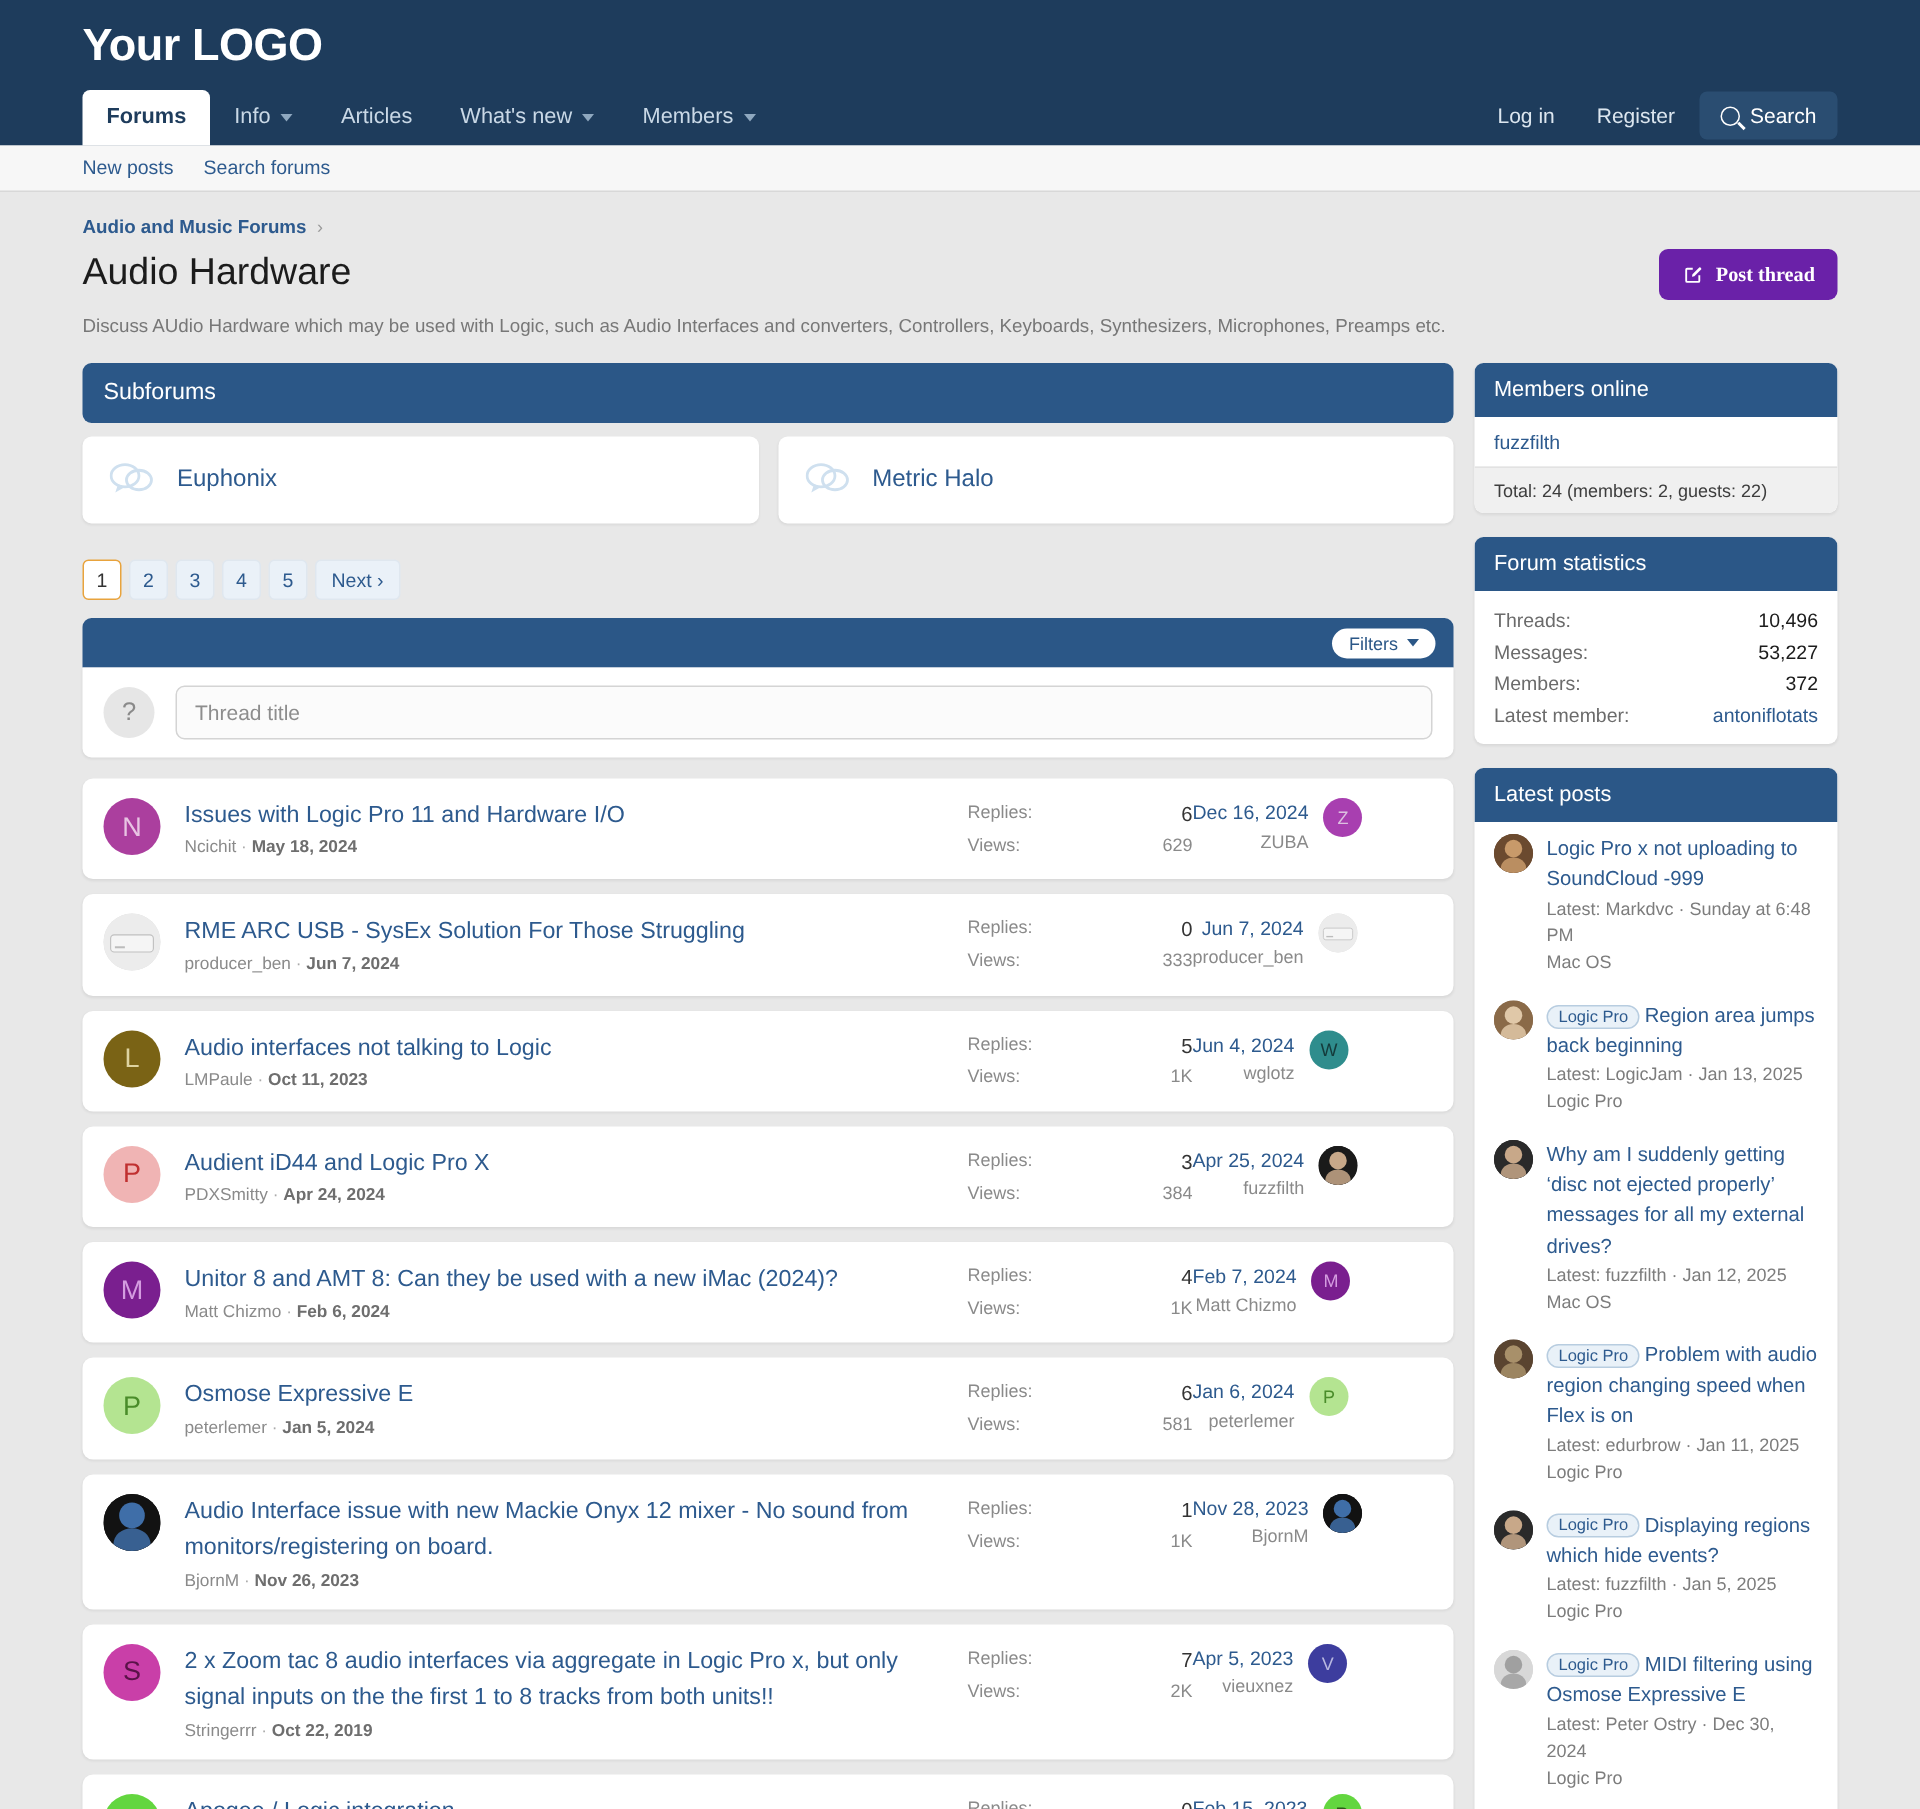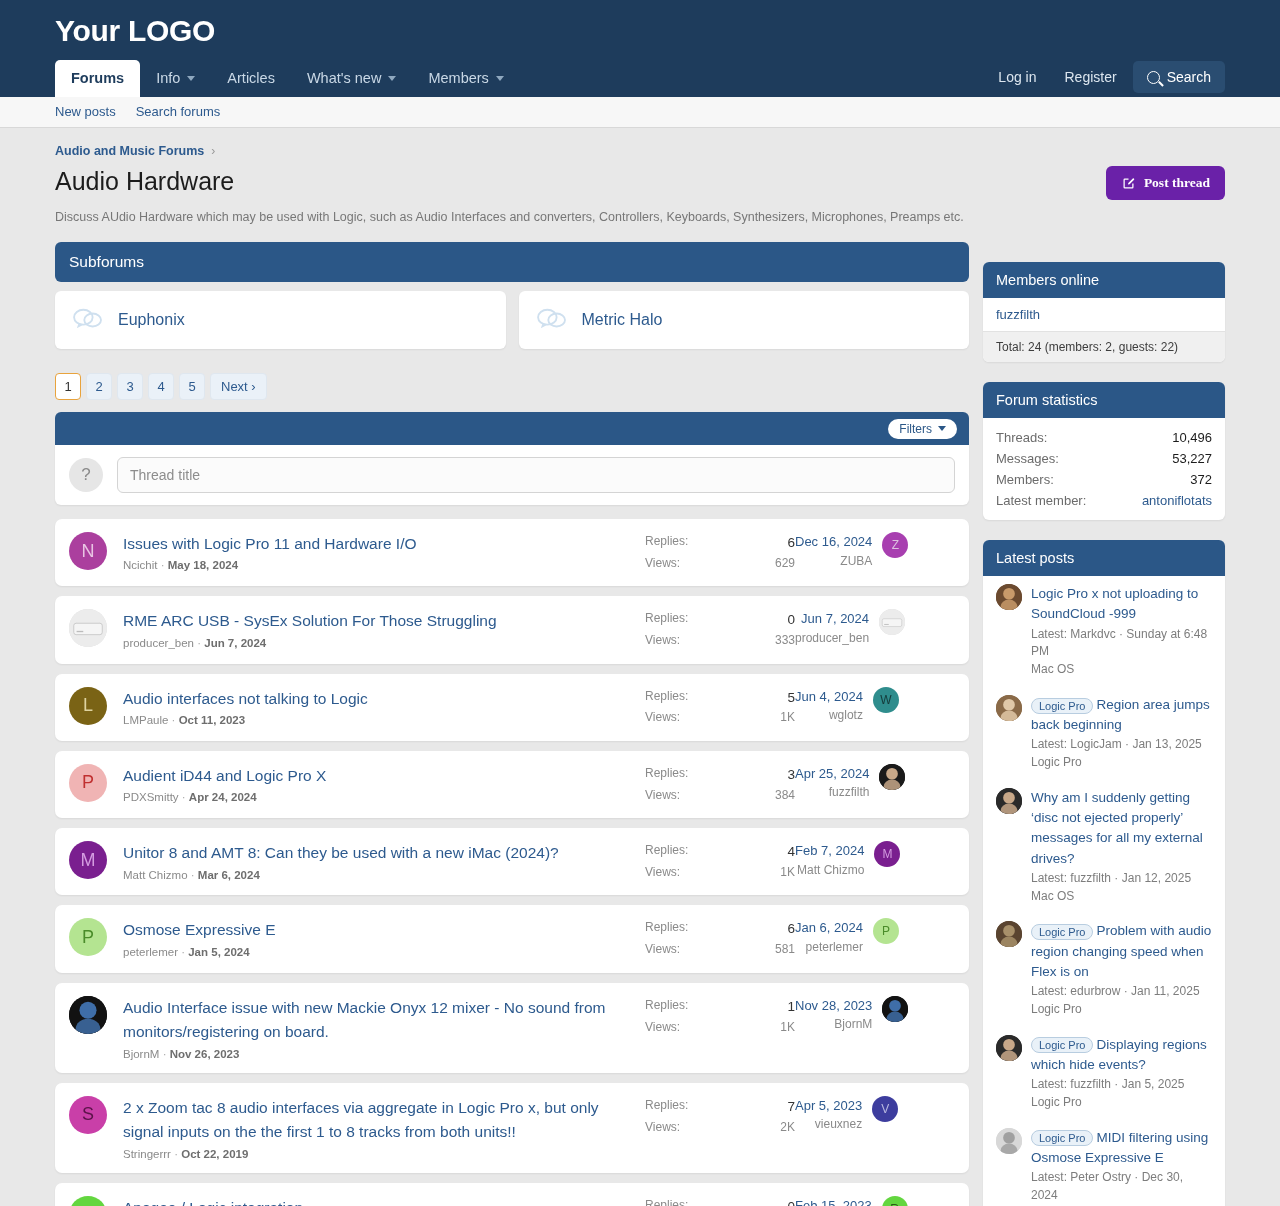--- a/index.html
+++ b/index.html
@@ -173,21 +173,21 @@
   .stat-val.dim { color: #8a8a8a; font-size: 12px; }
   .t-last {
     width: 160px; flex-shrink: 0; text-align: right; display: flex;
     align-items: flex-start; gap: 10px;
   }
   .t-last-txt { text-align: right; }
   .t-last-date { color: #2d5a8e; font-size: 13px; line-height: 1.5; cursor: pointer; }
   .t-last-user { color: #8a8a8a; font-size: 12px; line-height: 1.5; }
 
   
-  .side-block { background: #fff; border-radius: 6px; margin-bottom: 16px; box-shadow: 0 1px 2px rgba(0,0,0,.07); overflow: hidden; margin-top: 20px; }
+  .side-block { background: #fff; border-radius: 6px; margin-bottom: 16px; box-shadow: 0 1px 2px rgba(0,0,0,.07); overflow: hidden; }
   .side-header { background: #2b5787; color: #fff; font-size: 14.5px; padding: 10px 13px; }
   .side-body { padding: 9px 13px; }
   .member-link { color: #2d5a8e; font-size: 13px; }
   .side-foot {
     background: #f0f0f0; border-top: 1px solid #e2e2e2;
     padding: 8px 13px; font-size: 12px; color: #3d3d3d;
   }
   .stat-row { display: flex; justify-content: space-between; font-size: 13px; line-height: 1.62; }
   .stat-k { color: #6b6b6b; }
   .stat-v { color: #1c1c1c; }
@@ -414,21 +414,21 @@
                 <svg viewBox="0 0 40 40" class="av-img">
                   <rect width="40" height="40" fill="#1a1a1a"></rect>
                   <circle cx="20" cy="15" r="9" fill="#c8a889"></circle>
                   <ellipse cx="20" cy="35" rx="13" ry="11" fill="#c8a889" opacity="0.85"></ellipse>
                 </svg>
               </span>
             </div>
           </div>
           <div class="thread">
             <span class="av" style="background:#7a1f8f;color:#d49ce0">M</span>
-            <div class="t-main"><a class="t-title">Unitor 8 and AMT 8: Can they be used with a new iMac (2024)?</a><div class="t-meta"><span class="who">Matt Chizmo</span> <span style="color:#aaa">·</span> <span class="dt">Mar 6, 2024</span></div></div>
+            <div class="t-main"><a class="t-title">Unitor 8 and AMT 8: Can they be used with a new iMac (2024)?</a><div class="t-meta"><span class="who">Matt Chizmo</span> <span style="color:#aaa">·</span> <span class="dt">Feb 6, 2024</span></div></div>
             <div class="t-stats">
               <div class="stat-line">
                 <span>Replies:</span>
                 <span class="stat-val">4</span>
               </div>
               <div class="stat-line">
                 <span>Views:</span>
                 <span class="stat-val dim">1K</span>
               </div>
             </div>

